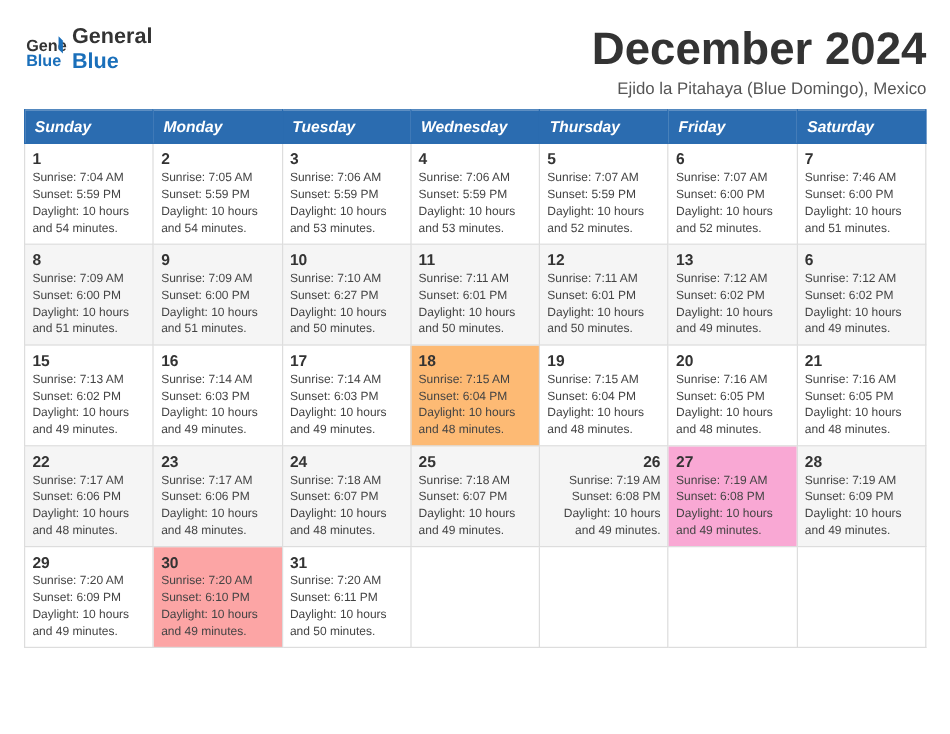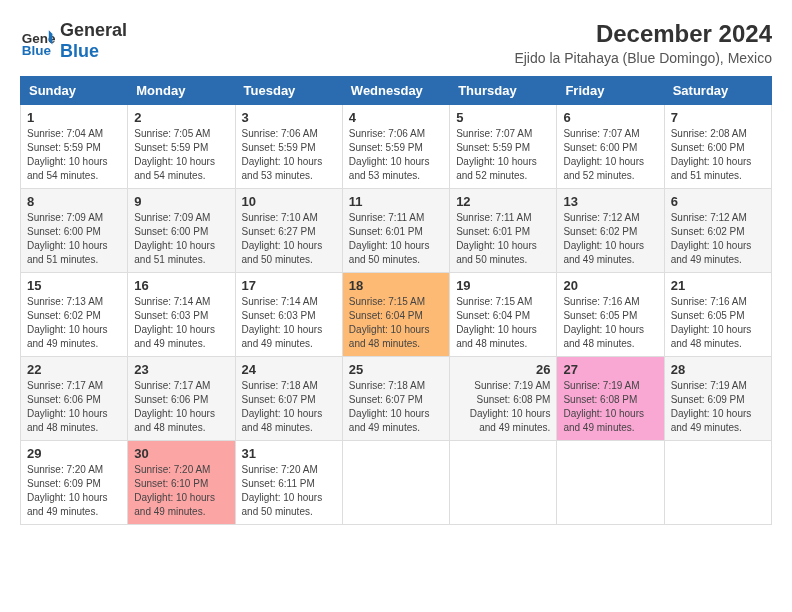--- a/index.html
+++ b/index.html
@@ -22,21 +22,21 @@
     }
     .logo-icon {
       width: 36px;
       height: 36px;
       margin-right: 4px;
     }
     .title-block {
       text-align: right;
     }
     .month-title {
-      font-size: 24px;
+      font-size: 38px;
       font-weight: bold;
       color: #333;
     }
     .location {
       font-size: 14px;
       color: #555;
       margin-top: 2px;
     }
     .calendar {
       width: 100%;
@@ -44,20 +44,21 @@
       border: 1px solid #ccc;
     }
     .calendar th {
       background: #2b6cb0;
       color: #fff;
       text-align: left;
       padding: 6px 8px;
       font-size: 13px;
       font-weight: bold;
       border: 1px solid #2b6cb0;
+      font-style: italic;
     }
     .calendar td {
       vertical-align: top;
       padding: 5px 6px;
       font-size: 10.5px;
       color: #333;
       border: 1px solid #ddd;
       width: 14.28%;
       height: 80px;
       background: #fff;
@@ -155,21 +156,21 @@
         </td>
         <td style="background: rgb(255, 255, 255);">
           <span class="day-num">6</span>
           <div class="day-info" style="white-space: pre-line;">Sunrise: 7:07 AM
 Sunset: 6:00 PM
 Daylight: 10 hours
 and 52 minutes.</div>
         </td>
         <td style="background: rgb(255, 255, 255);">
           <span class="day-num">7</span>
-          <div class="day-info" style="white-space: pre-line;">Sunrise: 2:08 AM
+          <div class="day-info" style="white-space: pre-line;">Sunrise: 7:46 AM
 Sunset: 6:00 PM
 Daylight: 10 hours
 and 51 minutes.</div>
         </td>
       </tr>
       <tr>
         <td style="background: rgb(245, 245, 245);">
           <span class="day-num">8</span>
           <div class="day-info" style="white-space: pre-line;">Sunrise: 7:09 AM
 Sunset: 6:00 PM

